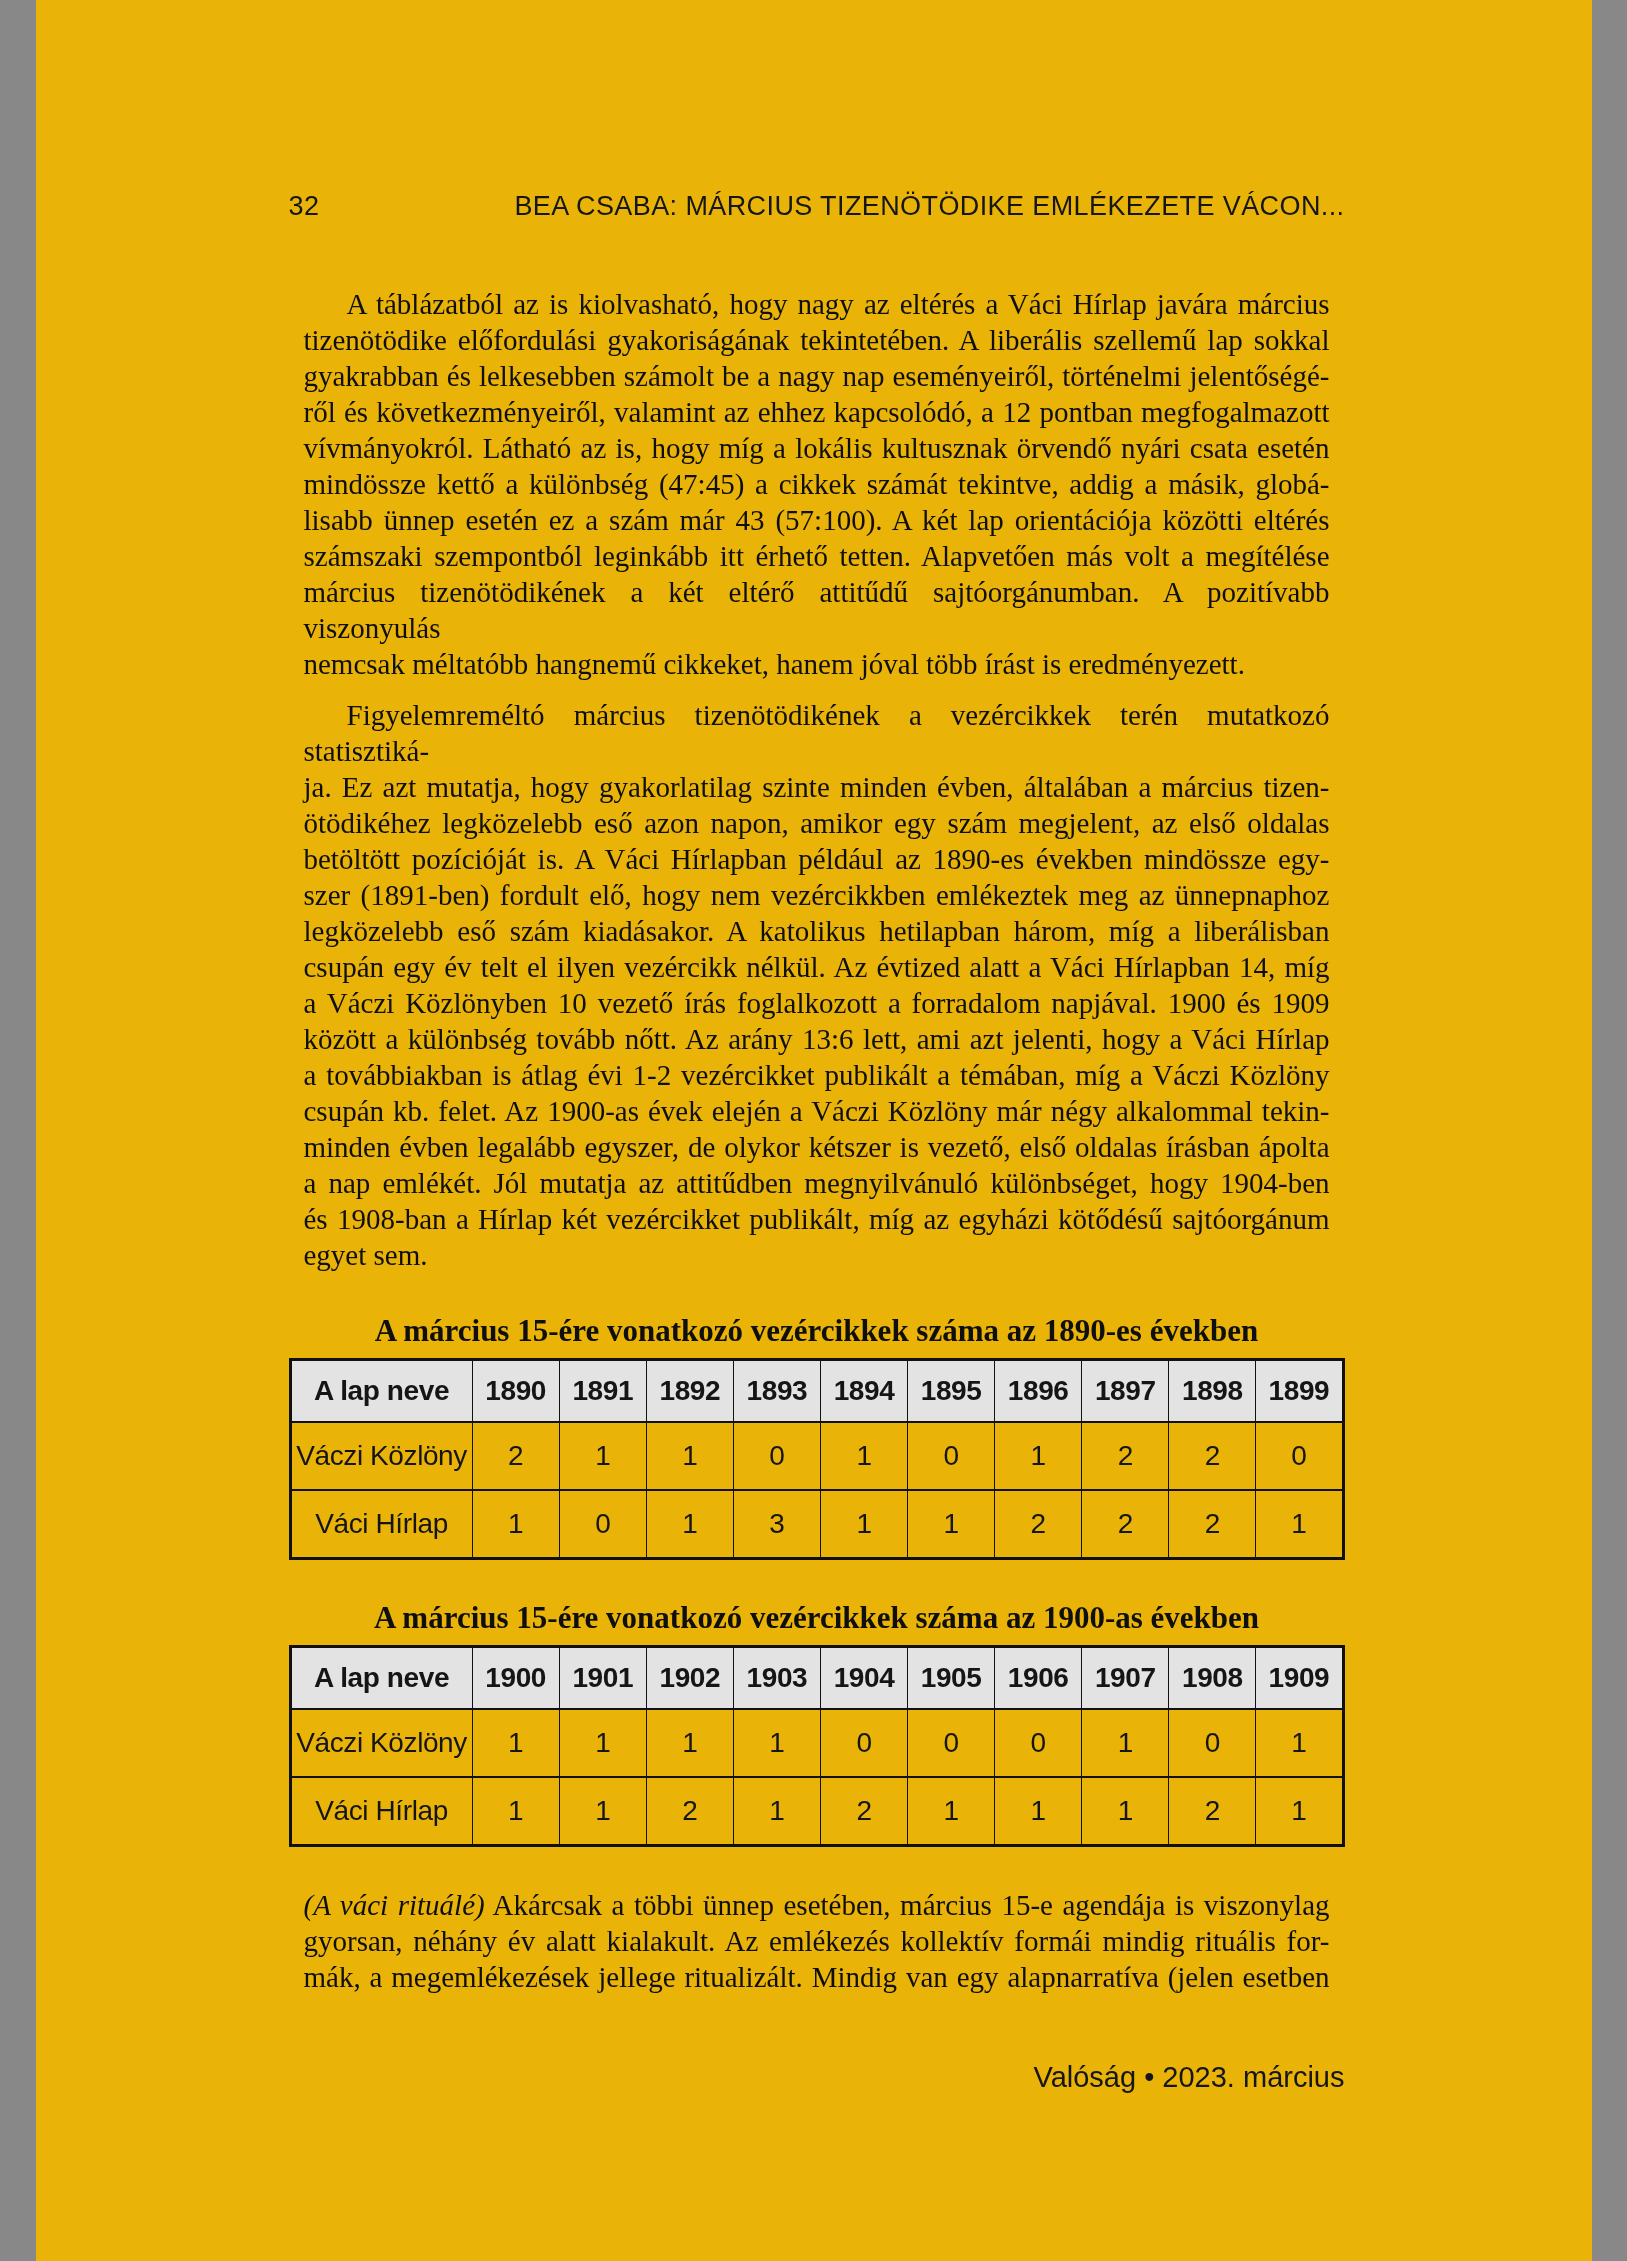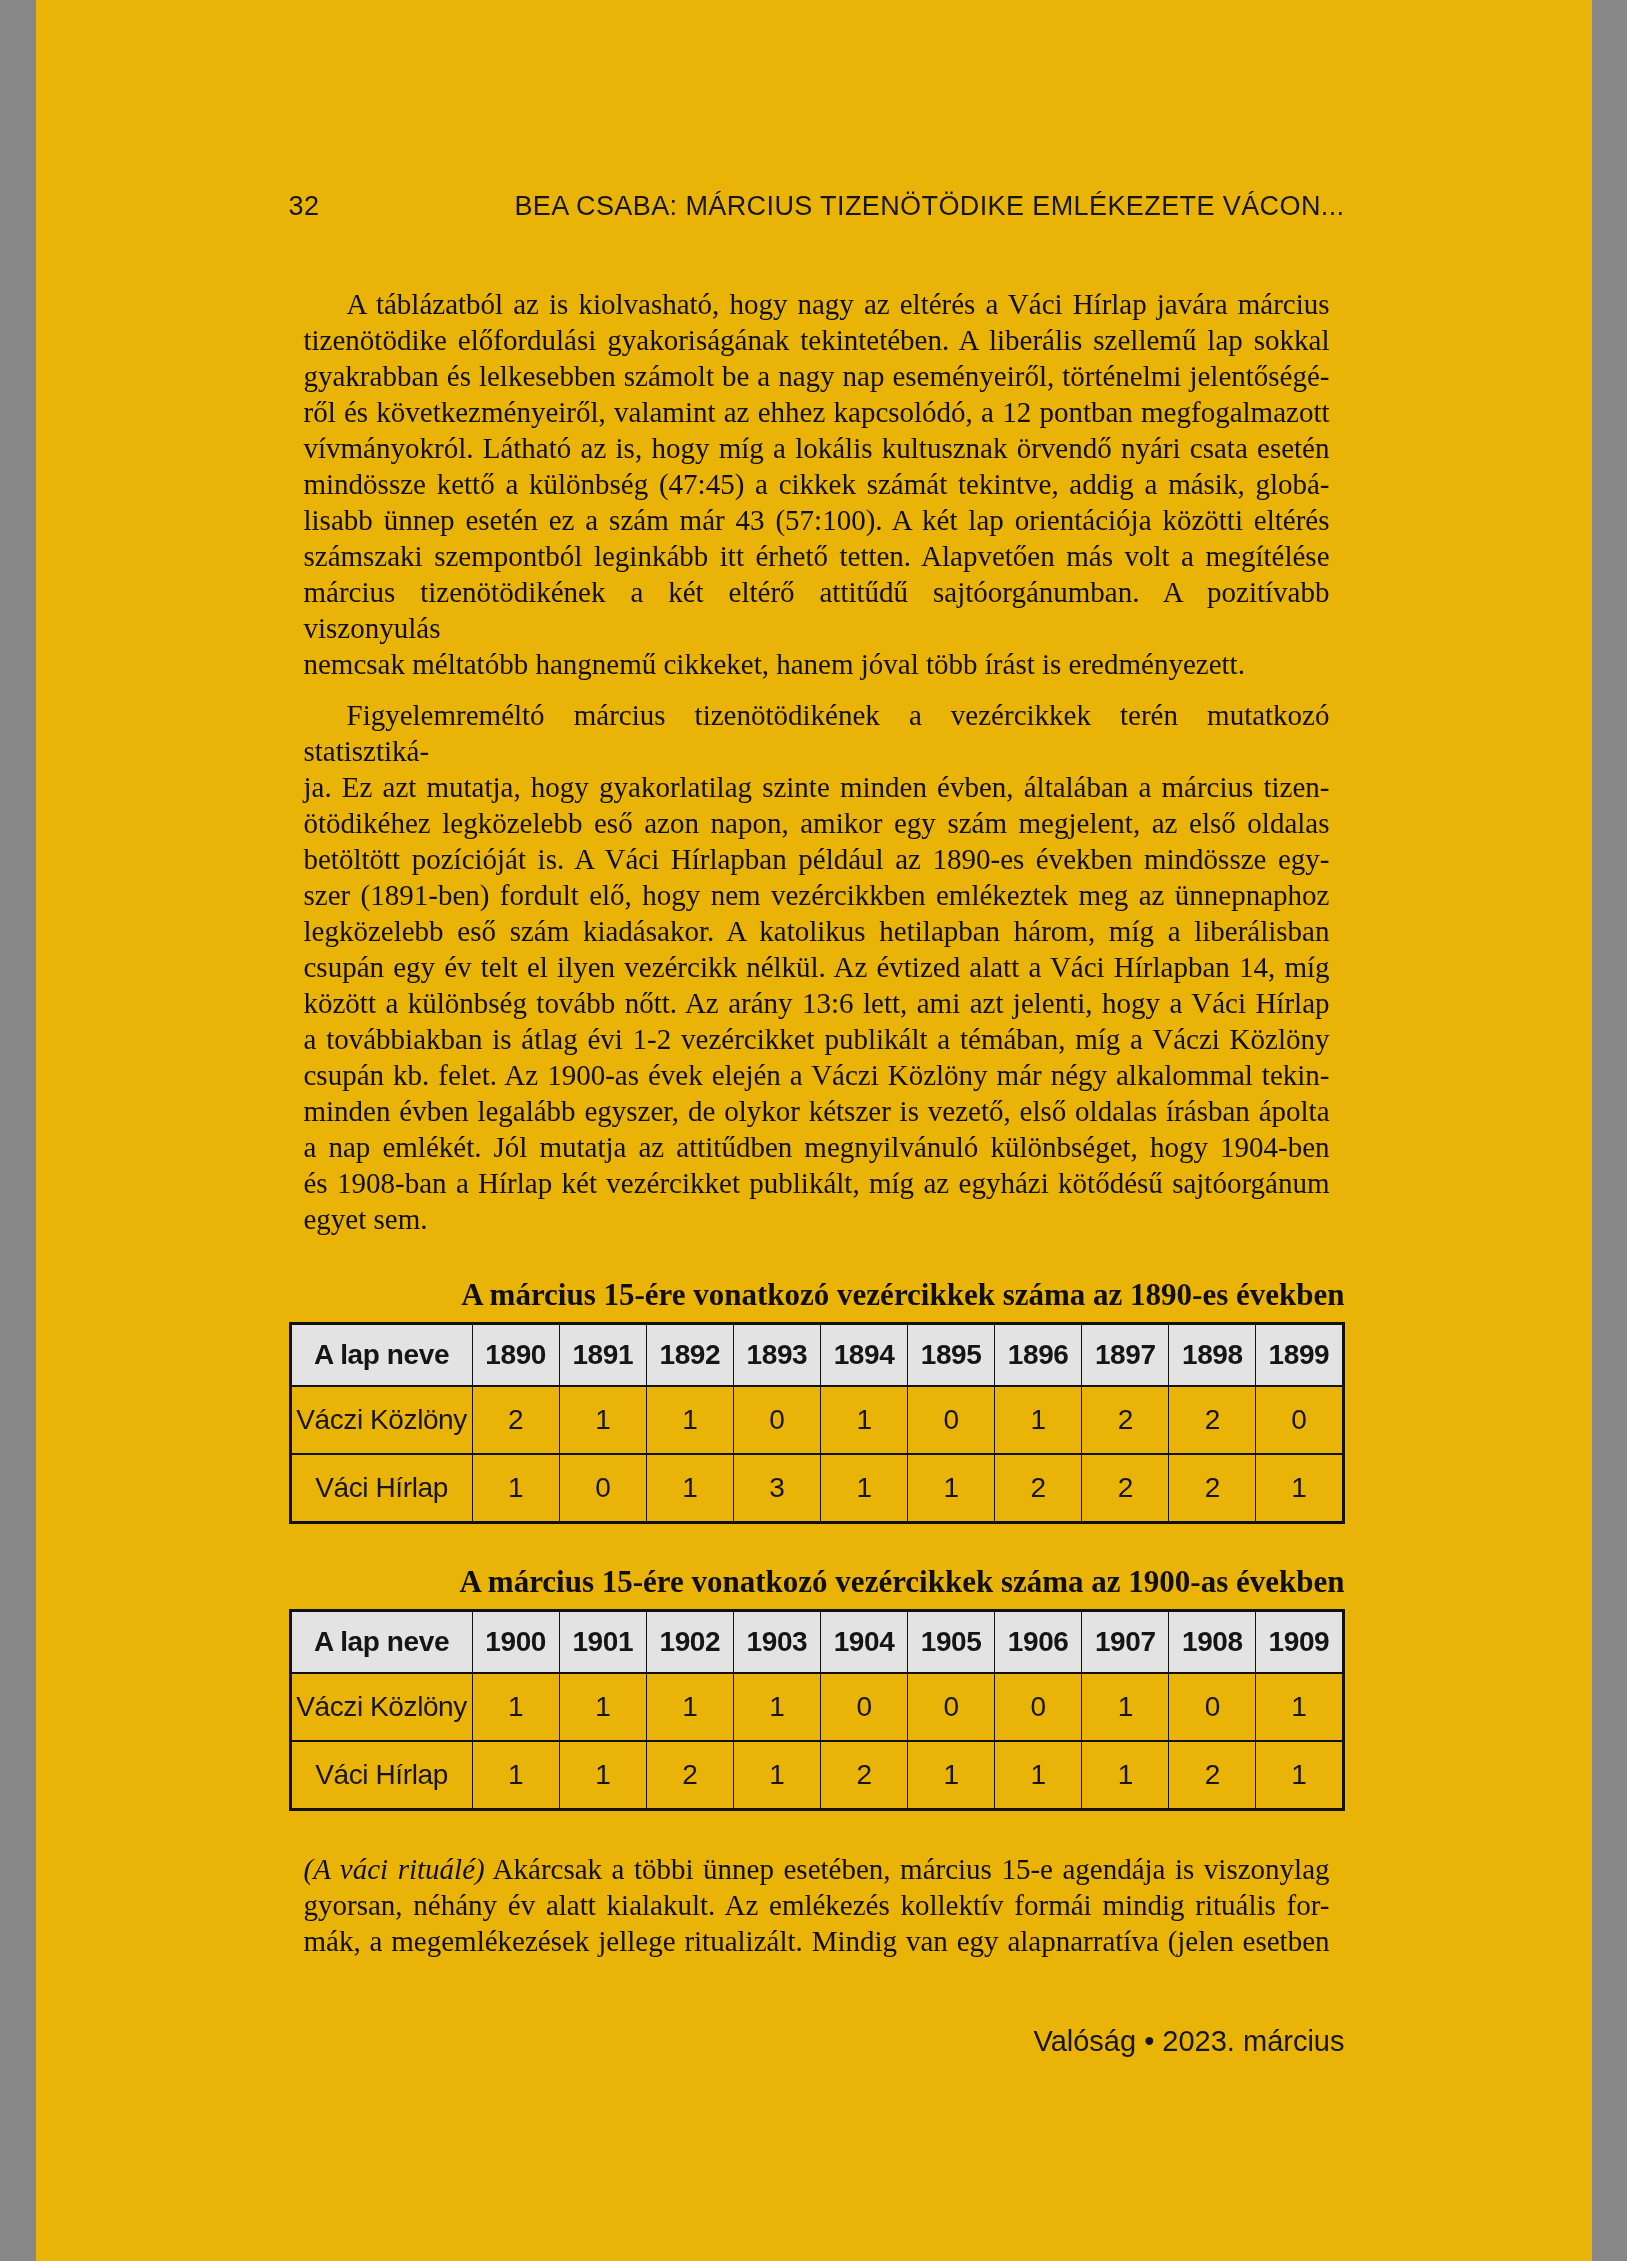--- a/index.html
+++ b/index.html
@@ -41,21 +41,21 @@
   }
   .tline.last {
     text-align: left;
     text-align-last: left;
   }
   .tline.indent { text-indent: 43px; }
   .lead-em { font-style: italic; }
   
   .tcaption {
     margin: 40px 0 9.2px 0;
-    text-align: right;
+    text-align: center;
     font-family: "Liberation Serif", "DejaVu Serif", serif;
     font-weight: bold;
     font-size: 31px;
     line-height: 36px;
     color: #0f0f0f;
   }
   
   table.data {
     width: 100%;
     border-collapse: collapse;
@@ -118,20 +118,21 @@
     </div>
 
     <div class="para">
       <div class="tline indent">Figyelemreméltó március tizenötödikének a vezércikkek terén mutatkozó statisztiká-</div>
       <div class="tline">ja. Ez azt mutatja, hogy gyakorlatilag szinte minden évben, általában a március tizen-</div>
       <div class="tline">ötödikéhez legközelebb eső azon napon, amikor egy szám megjelent, az első oldalas</div>
       <div class="tline">betöltött pozícióját is. A Váci Hírlapban például az 1890-es években mindössze egy-</div>
       <div class="tline">szer (1891-ben) fordult elő, hogy nem vezércikkben emlékeztek meg az ünnepnaphoz</div>
       <div class="tline">legközelebb eső szám kiadásakor. A katolikus hetilapban három, míg a liberálisban</div>
       <div class="tline">csupán egy év telt el ilyen vezércikk nélkül. Az évtized alatt a Váci Hírlapban 14, míg</div>
+      <div class="tline">a Váczi Közlönyben 10 vezető írás foglalkozott a forradalom napjával. 1900 és 1909</div>
       <div class="tline">között a különbség tovább nőtt. Az arány 13:6 lett, ami azt jelenti, hogy a Váci Hírlap</div>
       <div class="tline">a továbbiakban is átlag évi 1-2 vezércikket publikált a témában, míg a Váczi Közlöny</div>
       <div class="tline">csupán kb. felet. Az 1900-as évek elején a Váczi Közlöny már négy alkalommal tekin-</div>
       <div class="tline">minden évben legalább egyszer, de olykor kétszer is vezető, első oldalas írásban ápolta</div>
       <div class="tline">a nap emlékét. Jól mutatja az attitűdben megnyilvánuló különbséget, hogy 1904-ben</div>
       <div class="tline">és 1908-ban a Hírlap két vezércikket publikált, míg az egyházi kötődésű sajtóorgánum</div>
       <div class="tline last">egyet sem.</div>
     </div>
 
     <h2 class="tcaption">A március 15-ére vonatkozó vezércikkek száma az 1890-es években</h2>

